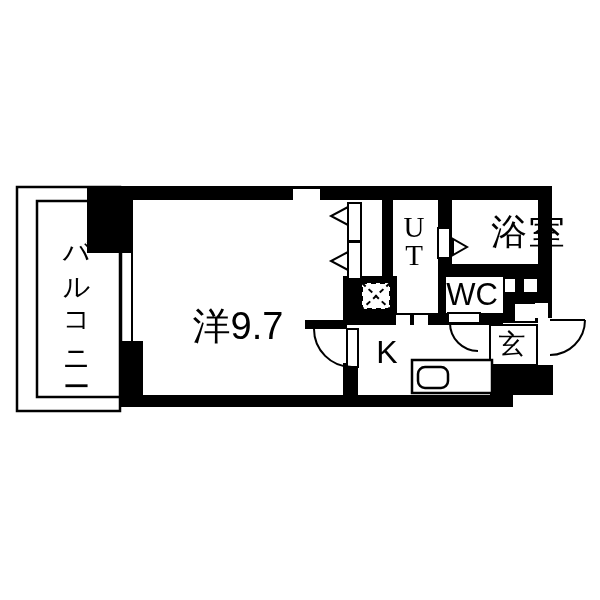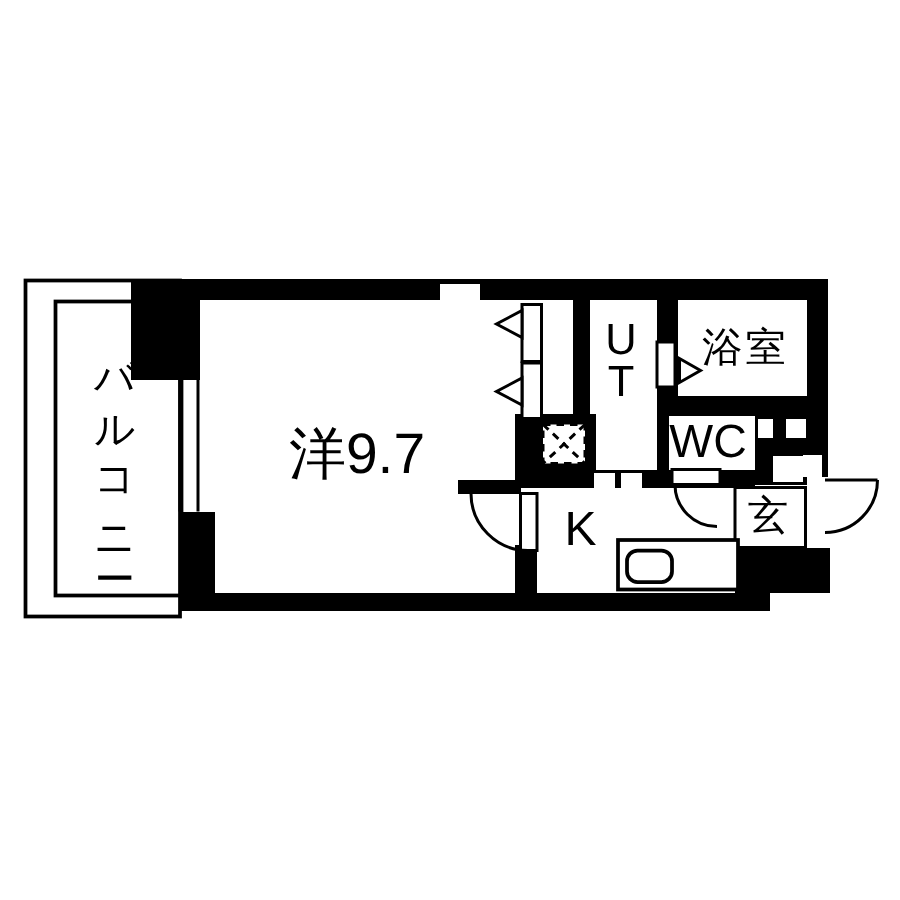--- a/index.html
+++ b/index.html
@@ -3,23 +3,23 @@
 <meta charset="utf-8">
 <style>
   html,body{margin:0;padding:0;background:#ffffff;}
   .stage{position:relative;width:600px;height:600px;background:#ffffff;overflow:hidden;
          font-family:"Liberation Sans","DejaVu Sans",sans-serif;}
   .plan-svg{position:absolute;left:0;top:0;}
   .lbl{position:absolute;color:#000;transform:translate(-50%,-50%);white-space:nowrap;
        font-family:"Liberation Sans","DejaVu Sans",sans-serif;line-height:1;}
   .lbl-balcony{writing-mode:vertical-rl;text-orientation:mixed;font-size:27px;letter-spacing:7px;
                transform:translate(-50%,-50%);}
-  .lbl-room{font-size:38px;}
-  .lbl-ut{font-size:29px;width:22px;word-break:break-all;white-space:normal;text-align:center;line-height:28px;}
-  .lbl-bath{font-size:27px;letter-spacing:2px;}
+  .lbl-room{font-size:38px;margin-top:23px;}
+  .lbl-ut{font-size:29px;width:22px;word-break:break-all;white-space:normal;text-align:center;line-height:28px;font-family:Liberation Serif, serif;}
+  .lbl-bath{font-size:36px;letter-spacing:2px;margin-left:32px;}
   .lbl-wc{font-size:31px;}
   .lbl-k{font-size:32px;}
   .lbl-gen{font-size:27px;}
 </style>
 </head>
 <body>
 
 <div class="stage">
 
   <svg class="plan-svg" width="600" height="600" viewBox="0 0 600 600">

